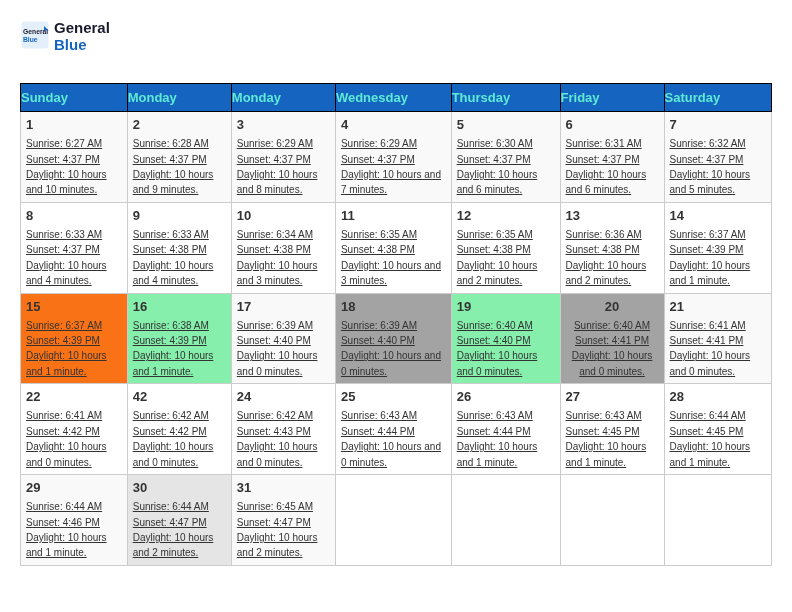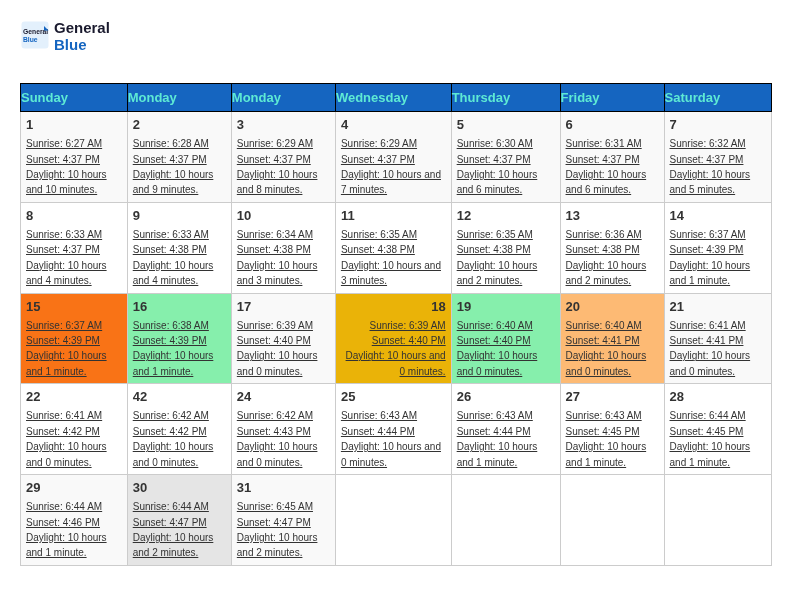--- a/index.html
+++ b/index.html
@@ -183,29 +183,29 @@
         <span class="day-info">Sunrise: 6:37 AM<br>Sunset: 4:39 PM<br>Daylight: 10 hours and 1 minute.</span>
       </td>
         <td style="background-color: #86efac;">
         <span class="day-number">16</span>
         <span class="day-info">Sunrise: 6:38 AM<br>Sunset: 4:39 PM<br>Daylight: 10 hours and 1 minute.</span>
       </td>
         <td style="background-color: rgb(249, 249, 249);">
         <span class="day-number">17</span>
         <span class="day-info">Sunrise: 6:39 AM<br>Sunset: 4:40 PM<br>Daylight: 10 hours and 0 minutes.</span>
       </td>
-        <td style="background-color: #eab308; text-align: right;">
+        <td style="background-color: #a3a3a3;">
         <span class="day-number">18</span>
         <span class="day-info">Sunrise: 6:39 AM<br>Sunset: 4:40 PM<br>Daylight: 10 hours and 0 minutes.</span>
       </td>
         <td style="background-color: #86efac;">
         <span class="day-number">19</span>
         <span class="day-info">Sunrise: 6:40 AM<br>Sunset: 4:40 PM<br>Daylight: 10 hours and 0 minutes.</span>
       </td>
-        <td style="background-color: #fdba74;">
+        <td style="background-color: #a3a3a3; text-align: center;">
         <span class="day-number">20</span>
         <span class="day-info">Sunrise: 6:40 AM<br>Sunset: 4:41 PM<br>Daylight: 10 hours and 0 minutes.</span>
       </td>
         <td style="background-color: rgb(249, 249, 249); margin-left: 21px;">
         <span class="day-number">21</span>
         <span class="day-info">Sunrise: 6:41 AM<br>Sunset: 4:41 PM<br>Daylight: 10 hours and 0 minutes.</span>
       </td>
       </tr>
       <tr>
         <td>

